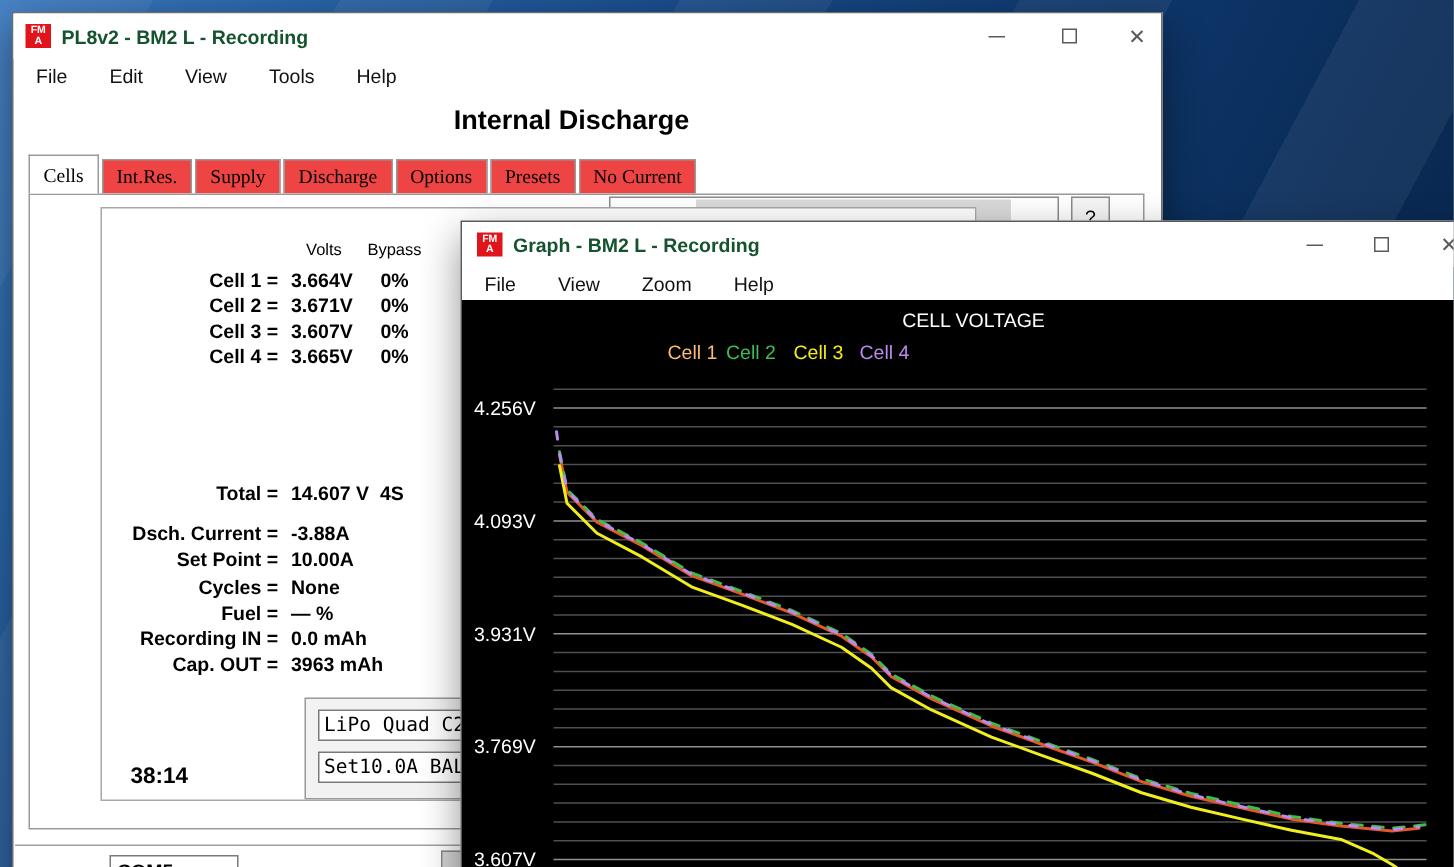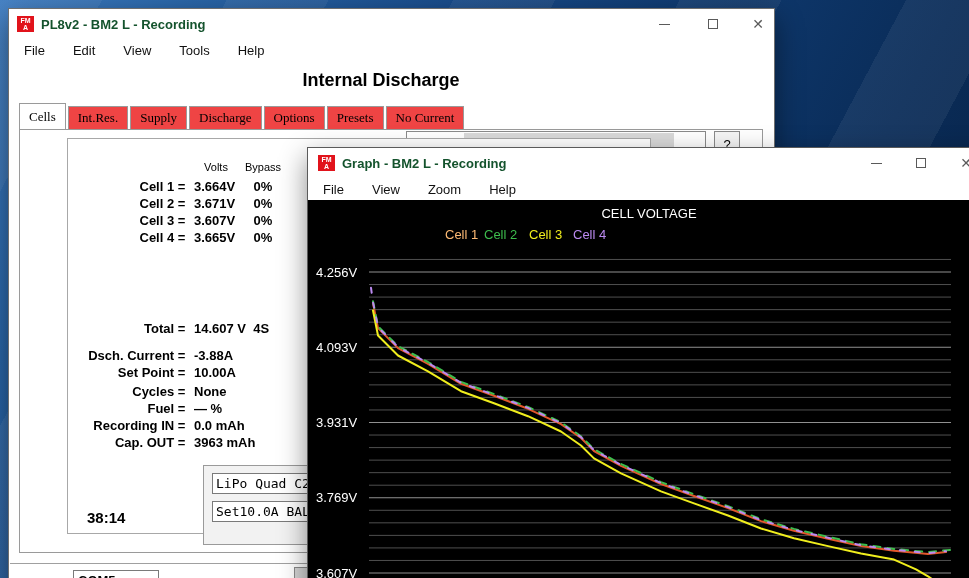--- a/index.html
+++ b/index.html
@@ -31,21 +31,21 @@
   .tabs { position:absolute; left:10px; top:95px; height:25px; display:flex; align-items:flex-end;font-family:Liberation Serif, serif; }
   .tab { border:1px solid #9a9a9a; border-bottom:none; background:#ef4444; font-size:13px; color:#000; padding:3px 9px 4px 9px; height:23px; margin-right:2px; white-space:nowrap; }
   .tab.active { background:#ffffff; height:26px; padding-top:5px; position:relative; z-index:3; }
   .tab-panel { position:absolute; left:10px; top:120px; width:744px; height:424px; border:1px solid #9a9a9a; background:#ffffff; }
   .groupbox { position:absolute; left:58px; top:129px; width:584px; height:396px; border:1px solid #a8a8a8; background:#fff; }
   .row-label { position:absolute; left:40px; width:140px; text-align:right; font-size:13px; font-weight:bold; color:#000; white-space:pre; }
   .row-value { position:absolute; left:185px; width:160px; text-align:left; font-size:13px; font-weight:bold; color:#000; white-space:pre; }
   .row-bypass { position:absolute; left:230px; width:48px; text-align:center; font-size:13px; font-weight:bold; color:#000; }
   .col-header { position:absolute; font-size:11px; color:#000; text-align:center; }
   #timer { position:absolute; left:78px; top:500px; font-size:15px; font-weight:bold; color:#000; }
-  .preset-wrap { position:absolute; left:194px; top:456px; width:152px; height:80px; border:1px solid #9a9a9a; background:#f2f2f2; }
+  .preset-wrap { position:absolute; left:194px; top:456px; width:152px; height:68px; border:1px solid #9a9a9a; background:#f2f2f2; }
   .preset-input { position:absolute; left:8px; width:136px; height:21px; border:1px solid #7a7a7a; background:#fff; font-family:"DejaVu Sans Mono", monospace; font-size:13px; padding:1px 3px; color:#000; }
   .divider { position:absolute; left:1px; top:554px; width:764px; height:2px; border-top:1px solid #a0a0a0; border-bottom:1px solid #ffffff; }
   .combo { position:absolute; left:64px; top:561px; width:86px; height:24px; border:1px solid #7a7a7a; background:#fff; font-size:13px; font-weight:bold; color:#000; padding:2px 4px; }
   .gray-frag { position:absolute; left:285px; top:558px; width:16px; height:22px; background:#d6d6d6; border:1px solid #8a8a8a; }
   .expansion-inset { position:absolute; left:397px; top:122px; width:300px; height:24px; border:1px solid #8a8a8a; background:#ffffff; }
   .expansion-bar { position:absolute; left:455px; top:124px; width:210px; height:24px; background:#d9d9d9; font-size:13px; color:#1a1a1a; text-align:center; line-height:26px; overflow:hidden; }
   .help-btn { position:absolute; left:705px; top:122px; width:26px; height:24px; border:1px solid #8a8a8a; background:#f5f5f5; text-align:center; font-size:13px; line-height:26px; color:#000; }
 
   
   #graphwin { left:307px; top:147px; width:700px; height:500px; border:1px solid #5a5a5a; }

